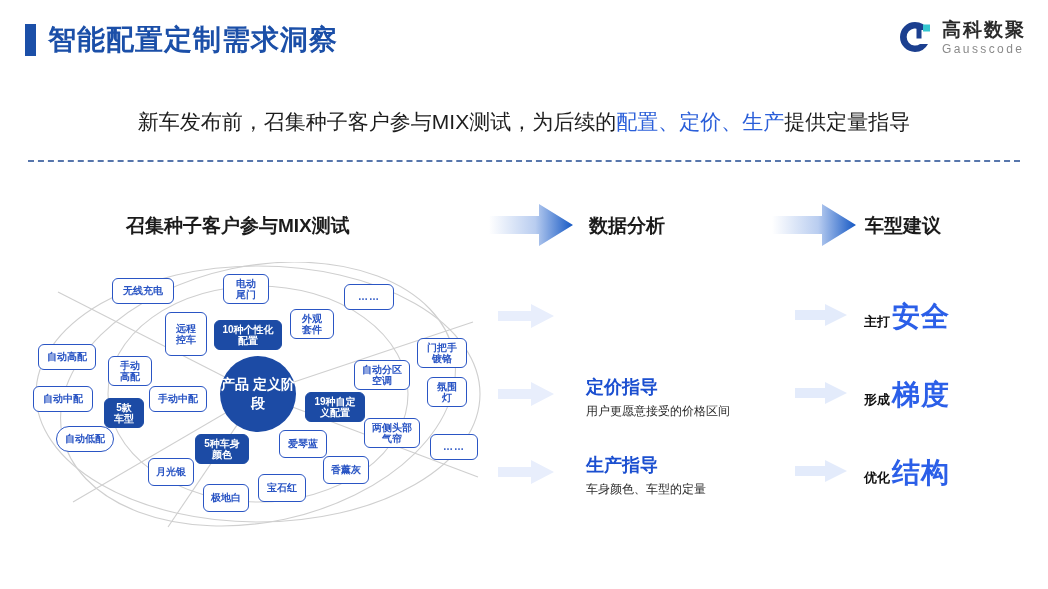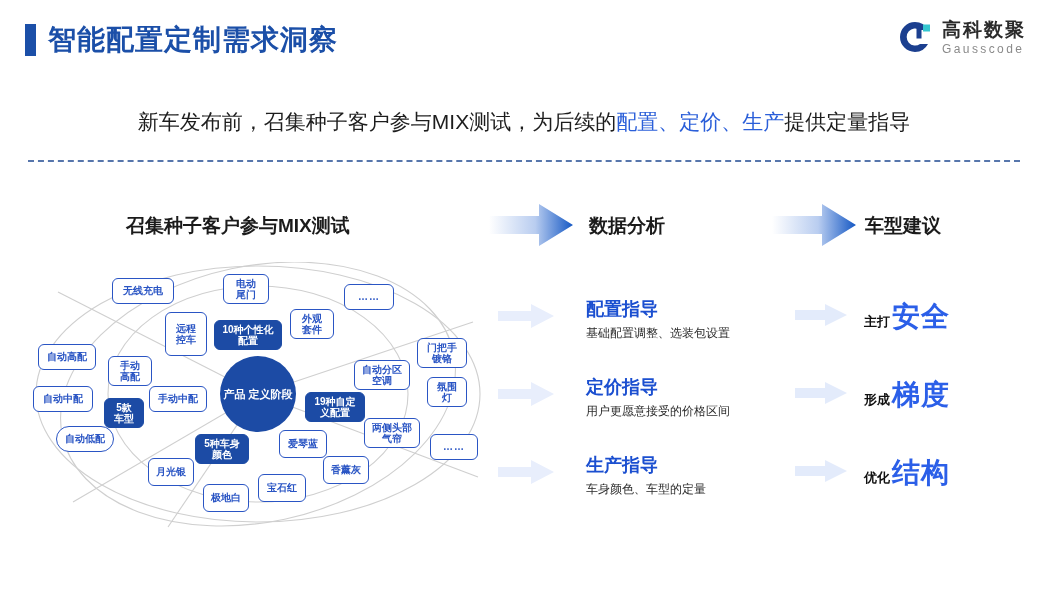--- a/index.html
+++ b/index.html
@@ -52,21 +52,21 @@
     position:absolute;box-sizing:border-box;
     border:1.6px solid #2a55c4;border-radius:6px;background:#ffffff;
     color:#2a55c4;font-size:10px;font-weight:bold;line-height:1.15;
     display:flex;align-items:center;justify-content:center;text-align:center;
     padding:2px 4px;white-space:pre-line;
   }
   .node.filled{background:#1c4ba5;border-color:#1c4ba5;color:#ffffff;}
   .node.dots{color:#2a55c4;letter-spacing:1px;}
   .center-circle{
     position:absolute;left:202px;top:94px;width:76px;height:76px;border-radius:50%;
-    background:#1c4ba5;color:#fff;font-size:11px;font-weight:bold;line-height:1.35;
+    background:#1c4ba5;color:#fff;font-size:14px;font-weight:bold;line-height:1.35;
     display:flex;align-items:center;justify-content:center;text-align:center;
   }
 
   
   .mid-item{position:absolute;left:586px;}
   .mid-title{font-size:18px;font-weight:bold;color:#1b4fd0;line-height:1.1;}
   .mid-desc{font-size:12px;color:#2a2a2a;margin-top:7px;line-height:1.1;}
   .mid-1{top:300px;} .mid-2{top:378px;} .mid-3{top:456px;}
 
   .sm-arrow{position:absolute;left:498px;width:56px;height:26px;}
@@ -203,24 +203,20 @@
     <svg width="56" height="26" viewBox="0 0 56 26">
         <path d="M0 8 L33 8 L33 1 L56 13 L33 25 L33 18 L0 18 Z" fill="#e8eefc"></path>
       </svg>
   </div>
   <div class="sm-arrow sa-3">
     <svg width="56" height="26" viewBox="0 0 56 26">
         <path d="M0 8 L33 8 L33 1 L56 13 L33 25 L33 18 L0 18 Z" fill="#e8eefc"></path>
       </svg>
   </div>
 
-  <div class="mid-item mid-1">
-    <div class="mid-title">配置指导</div>
-    <div class="mid-desc">基础配置调整、选装包设置</div>
-  </div>
   <div class="mid-item mid-3">
     <div class="mid-title">生产指导</div>
     <div class="mid-desc">车身颜色、车型的定量</div>
   </div>
   <div class="mid-item mid-2">
     <div class="mid-title">定价指导</div>
     <div class="mid-desc">用户更愿意接受的价格区间</div>
   </div>
 
   <div class="sm-arrow-a sb-1">

